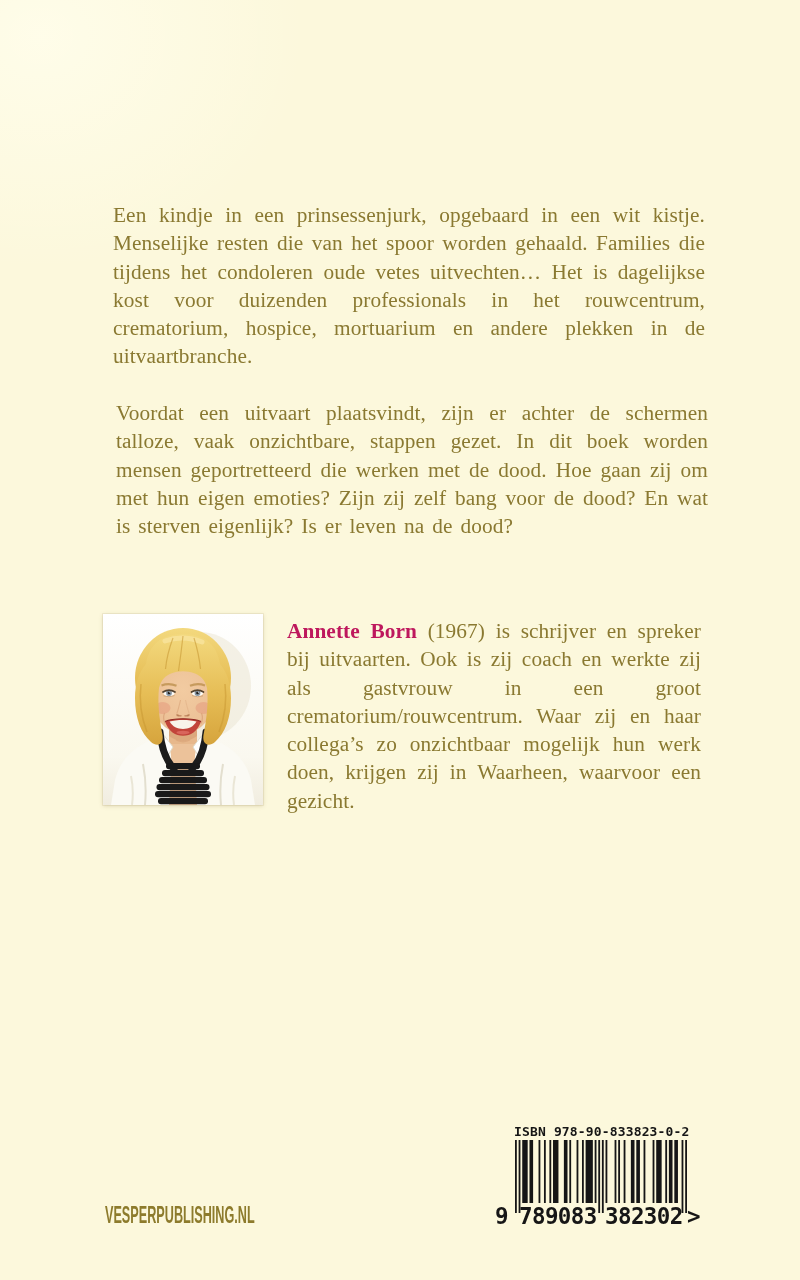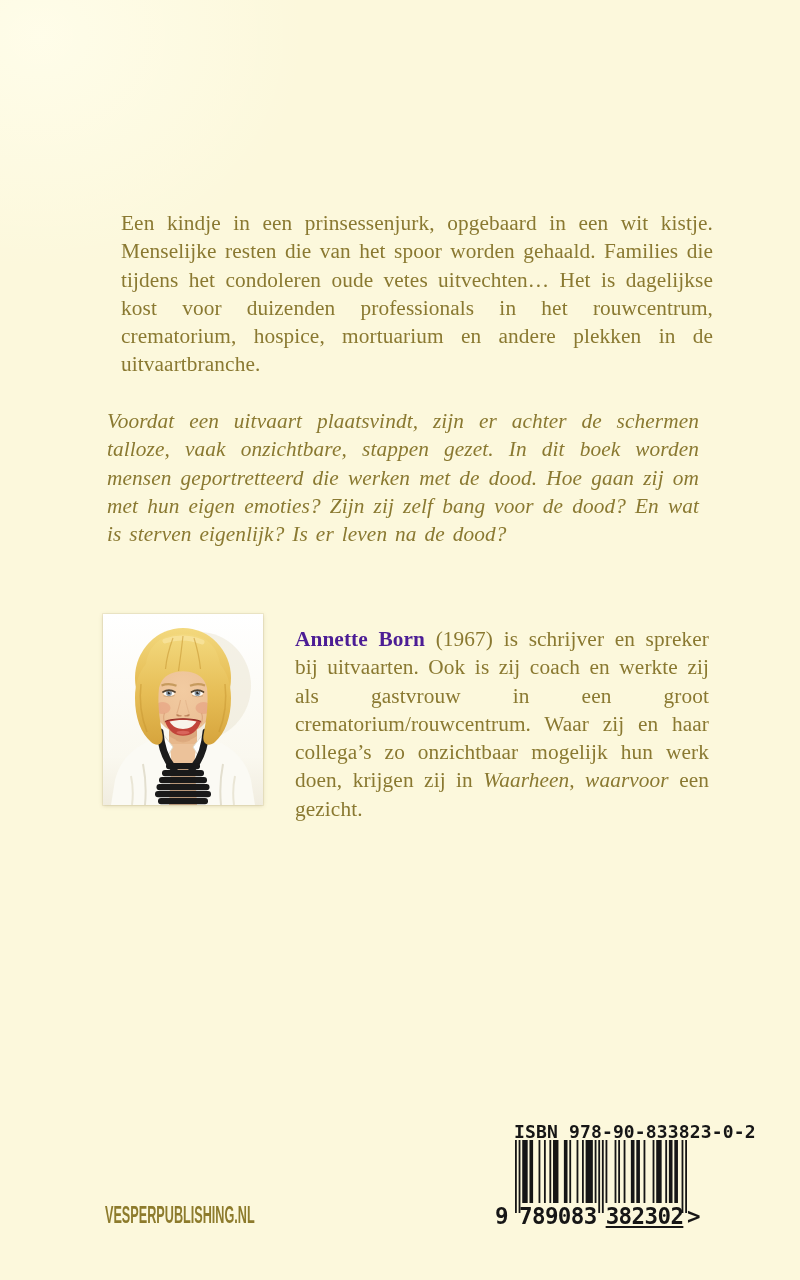--- a/index.html
+++ b/index.html
@@ -10,33 +10,33 @@
     overflow:hidden;
     font-family:"Liberation Serif", serif;
   }
   .glow{
     position:absolute;left:0;top:0;width:340px;height:300px;
     background:radial-gradient(ellipse at 12% 12%, rgba(255,253,234,0.95), rgba(255,253,234,0) 62%);
     pointer-events:none;
   }
   .para{
     position:absolute;
-    margin:16px;
+    margin:8px;
     color:#8a7931;
     font-size:21.3px;
     line-height:28.3px;
     text-align:justify;
     word-spacing:2.5px;
     letter-spacing:0.1px;
   }
   .p1{left:105px;top:193px;width:592px;}
-  .p2{left:91px;top:391px;width:592px;font-style:italic;}
+  .p2{left:108px;top:391px;width:592px;}
   .bio{left:279px;top:609px;width:414px;}
-  .bio .name{font-weight:700;color:#4c1d95;}
-  .bio .it{font-style:italic;}
+  .bio .name{font-weight:700;color:#be185d;}
+  .bio .it{}
   .photo{
     position:absolute;left:103px;top:614px;width:160px;height:191px;
     box-shadow:0 1px 4px rgba(130,110,50,.25), 0 0 0 1px rgba(150,130,80,.10);
     overflow:hidden;
     background:#fbfaf4;
   }
   .photo svg{display:block;}
   .publisher{
     position:absolute;left:105px;top:1202px;
     font-family:"Liberation Sans", sans-serif;
@@ -45,41 +45,41 @@
     line-height:26px;
     color:#8d7b2c;
     transform:scaleX(0.55);
     transform-origin:0 50%;
     white-space:nowrap;
   }
   .isbn{
     position:absolute;left:514px;top:1125px;width:176px;
     font-family:"DejaVu Sans Mono", monospace;
     font-weight:700;
-    font-size:18px;
+    font-size:13px;
     line-height:14px;
     letter-spacing:0.15px;
     color:#161616;
     white-space:nowrap;
   }
   .bars{position:absolute;left:515px;top:1140px;}
   .digits{position:absolute;left:490px;top:1203px;width:220px;height:28px;}
   .digits .d{
     position:absolute;top:0;
     font-family:"DejaVu Sans Mono", monospace;
     font-weight:700;
     font-size:22.5px;
     line-height:26px;
     letter-spacing:-0.6px;
     color:#161616;
     white-space:nowrap;
   }
   .d9{left:5px;}
   .g1{left:29px;width:79px;text-align:left;}
-  .g2{left:115px;width:79px;text-align:center;text-decoration:underline;}
+  .g2{left:115px;width:79px;text-align:left;}
   .dgt{left:197px;letter-spacing:0;}
 </style>
 </head>
 <body>
 
 <div class="glow"></div>
 
 <p class="para p1">Een kindje in een prinsessenjurk, opgebaard in een wit kistje. Menselijke resten die van het spoor worden gehaald. Families die tijdens het condoleren oude vetes uitvechten… Het is dagelijkse kost voor duizenden professionals in het rouwcentrum, crematorium, hospice, mortuarium en andere plekken in de uitvaartbranche.</p>
 
 <p class="para p2">Voordat een uitvaart plaatsvindt, zijn er achter de schermen talloze, vaak onzichtbare, stappen gezet. In dit boek worden mensen geportretteerd die werken met de dood. Hoe gaan zij om met hun eigen emoties? Zijn zij zelf bang voor de dood? En wat is sterven eigenlijk? Is er leven na de dood?</p>

